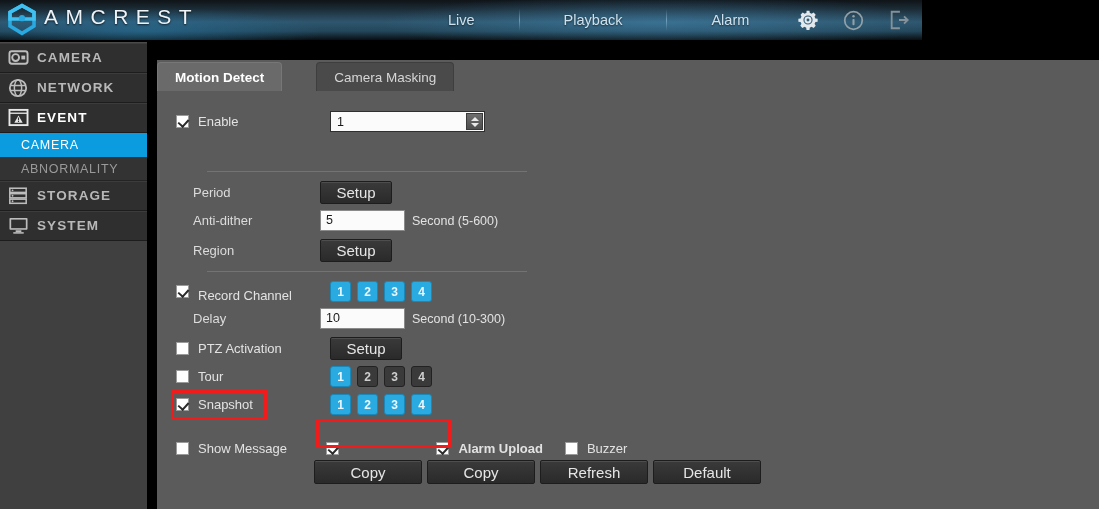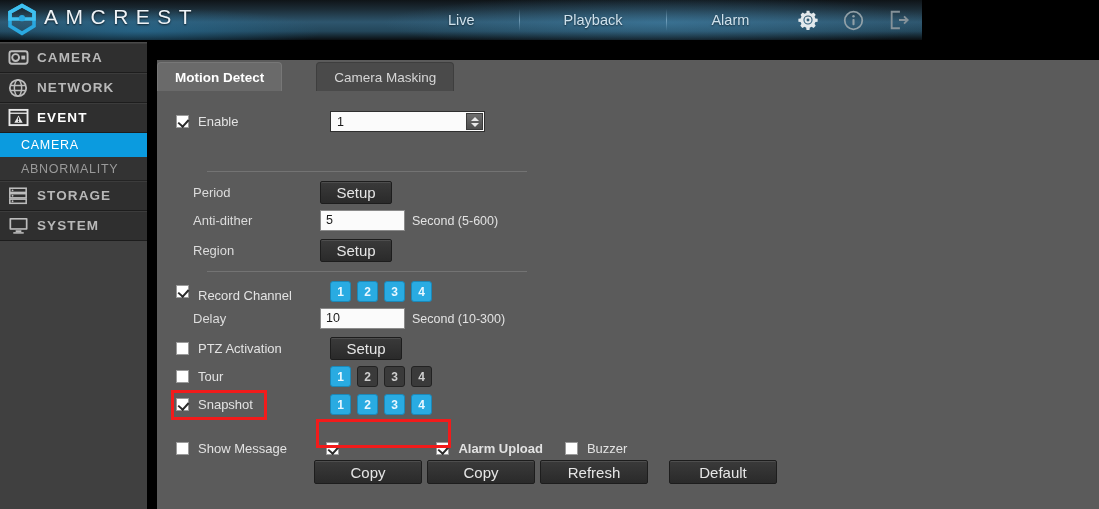--- a/index.html
+++ b/index.html
@@ -388,19 +388,19 @@
         <span class="cbx" style="margin-left:22px;"></span>
         <span class="lbl" style="margin-left:9px;">Buzzer</span>
       </div>
 
       <div class="hl-box" style="left:14px; top:299px; width:96px; height:30px;"></div>
       <div class="hl-box" style="left:159px; top:328px; width:135px; height:29px;"></div>
 
       <div class="row" style="left:157px; top:369px;">
         <div class="btn btn-action" style="margin-right:5px;">Copy</div>
         <div class="btn btn-action" style="margin-right:5px;">Copy</div>
-        <div class="btn btn-action" style="margin-right:21px;">Refresh</div>
+        <div class="btn btn-action" style="margin-right:5px;">Refresh</div>
         <div class="btn btn-action">Default</div>
       </div>
 
     </div>
   </div>
 </div>
 
 </body></html>

